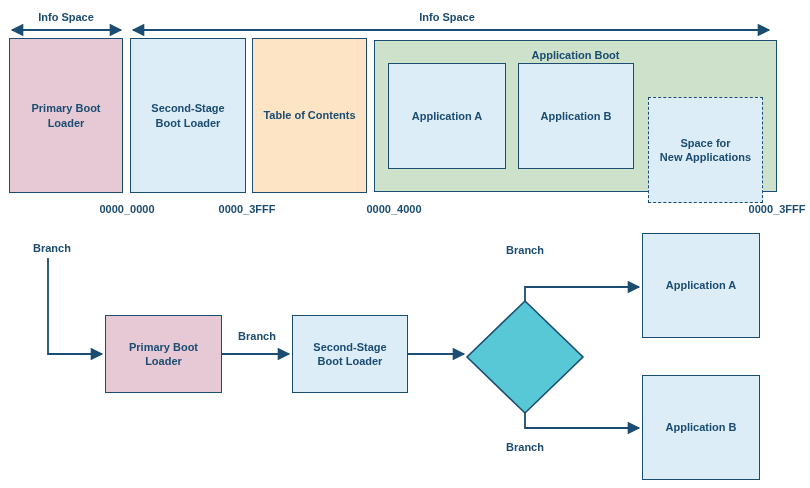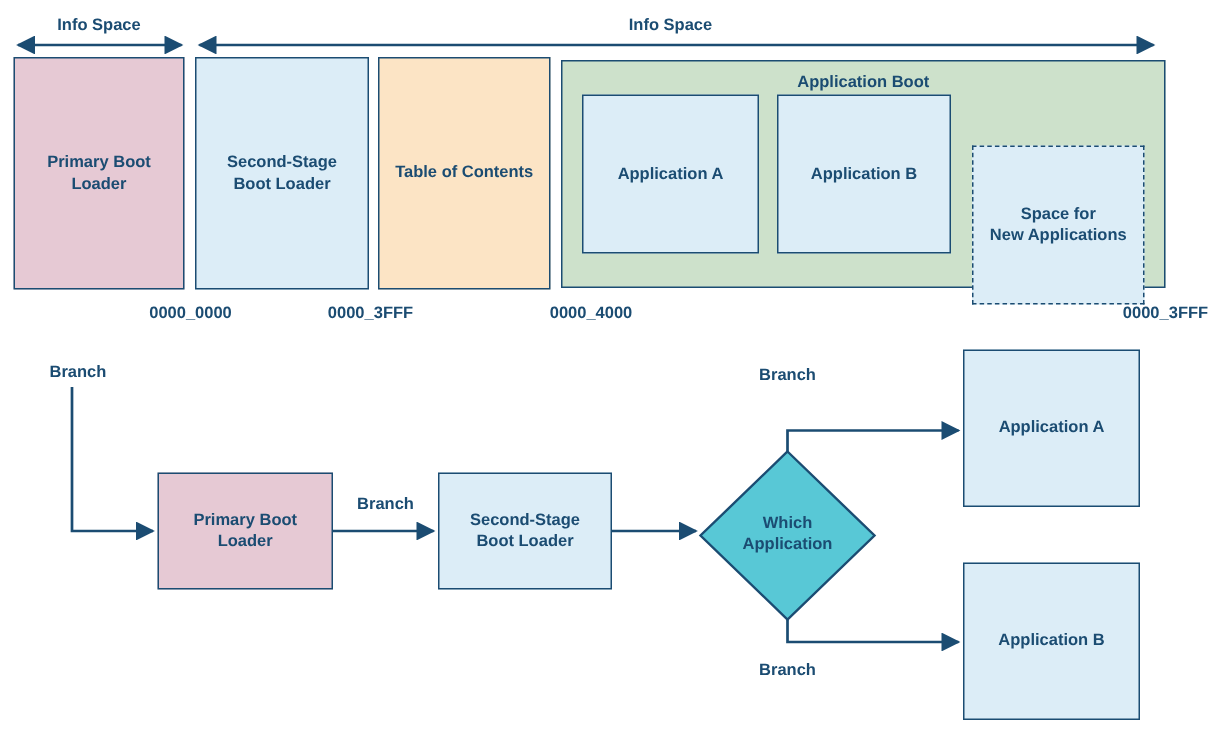--- a/index.html
+++ b/index.html
@@ -123,22 +123,20 @@
   <div class="lbl" style="left:33px; top:242px;">Branch</div>
 
   <div class="mbox pink" style="left:105px; top:315px; width:117px; height:78px;">Primary Boot
 Loader</div>
 
   <div class="lbl center" style="left:257px; top:330px;">Branch</div>
 
   <div class="mbox blue" style="left:292px; top:315px; width:116px; height:78px;">Second-Stage
 Boot Loader</div>
 
-  <div class="lbl center" style="left:525px; top:343px; width:120px;">Which
-Application</div>
 
   <div class="lbl center" style="left:525px; top:244px;">Branch</div>
   <div class="lbl center" style="left:525px; top:441px;">Branch</div>
 
   <div class="mbox blue" style="left:642px; top:233px; width:118px; height:105px;">Application A</div>
 
   <div class="mbox blue" style="left:642px; top:375px; width:118px; height:105px;">Application B</div>
 
 
 </div>

